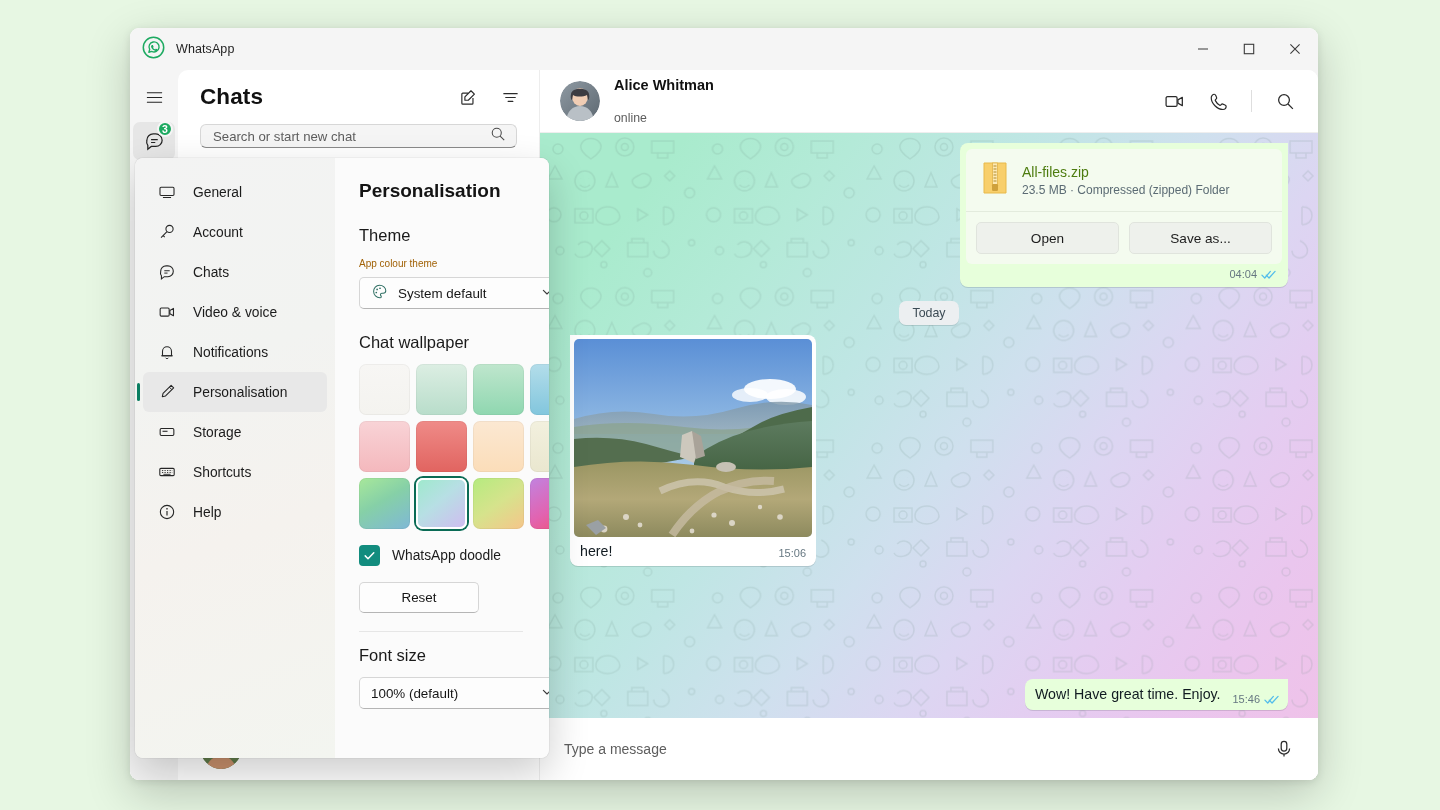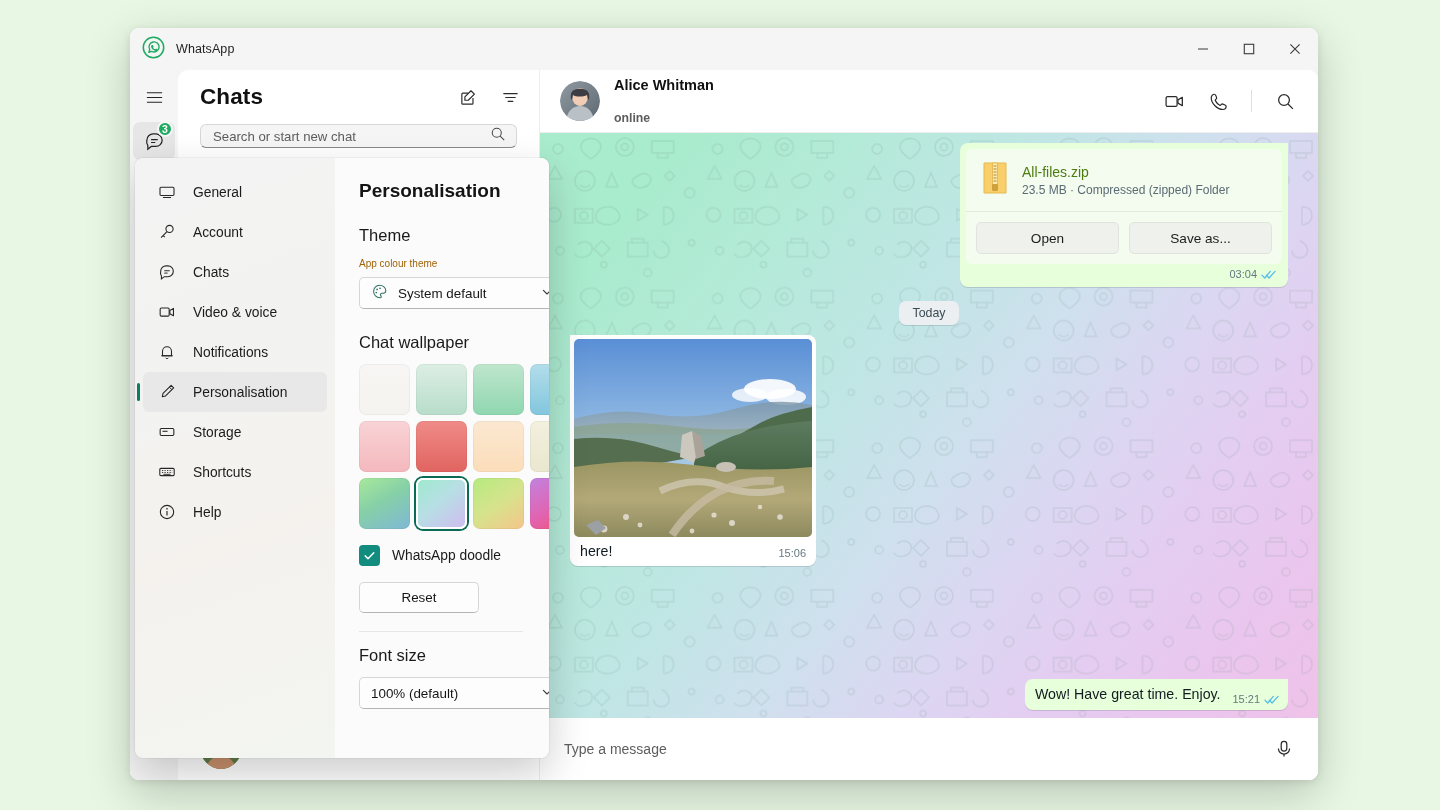--- a/index.html
+++ b/index.html
@@ -123,21 +123,21 @@
   #conv-head {
     height: 63px; flex:0 0 63px; background:#fff;
     display:flex; align-items:center; padding: 0 22px 0 20px;
     border-bottom:1px solid #eeeeee; z-index:3;
   }
   #conv-avatar {
     width:40px; height:40px; border-radius:50%; overflow:hidden; flex:0 0 40px;
     margin-right: 14px;
   }
   #conv-name { font-size: 14.5px; font-weight:bold; color:#111; }
-  #conv-status { font-size: 12.3px; color:#5d5d5d; margin-top:18px;font-weight:bold;}
+  #conv-status { font-size: 12.3px; color:#5d5d5d; margin-top:18px;}
   #conv-actions { margin-left:auto; display:flex; align-items:center; gap: 22px; color:#2a2a2a;}
   .vdivider { width:1px; height: 22px; background:#dedede; }
 
   
   #wallpaper {
     flex:1; position:relative; overflow:hidden;
     background: linear-gradient(128deg,
       #a9ebcd 0%, #a9ebcd 12%, #b4ead8 26%,
       #bfe6e4 40%, #cfe0ee 54%, #dcd6f2 66%,
       #e4cdf1 77%, #eac6ee 88%, #efc2e9 100%);
@@ -513,21 +513,21 @@
                     <div class="fsub">23.5 MB · Compressed (zipped) Folder</div>
                   </div>
                 </div>
                 <div class="file-sep"></div>
                 <div class="file-btns">
                   <div class="file-btn">Open</div>
                   <div class="file-btn">Save as...</div>
                 </div>
               </div>
               <div class="file-time">
-                <span>03:04</span>
+                <span>04:04</span>
                 <span class="ticks">
                   <svg width="15" height="11" viewBox="0 0 16 11">
                     <path d="M1 6.2l3 3L10 2.2" fill="none" stroke="currentColor" stroke-width="1.35" stroke-linecap="round" stroke-linejoin="round"></path>
                     <path d="M5.6 6.2l3 3L15 2.2" fill="none" stroke="currentColor" stroke-width="1.35" stroke-linecap="round" stroke-linejoin="round"></path>
                   </svg>
                 </span>
               </div>
             </div>
           </div>
 
@@ -591,21 +591,21 @@
                 <span>here!</span>
                 <span class="tm">15:06</span>
               </div>
             </div>
           </div>
 
           <div class="row out" style="margin-top:auto;">
             <div class="bubble out">
               <span>Wow! Have great time. Enjoy.</span>
               <span class="meta">
-                <span>15:21</span>
+                <span>15:46</span>
                 <span class="ticks">
                   <svg width="15" height="11" viewBox="0 0 16 11">
                     <path d="M1 6.2l3 3L10 2.2" fill="none" stroke="currentColor" stroke-width="1.35" stroke-linecap="round" stroke-linejoin="round"></path>
                     <path d="M5.6 6.2l3 3L15 2.2" fill="none" stroke="currentColor" stroke-width="1.35" stroke-linecap="round" stroke-linejoin="round"></path>
                   </svg>
                 </span>
               </span>
             </div>
           </div>
 

